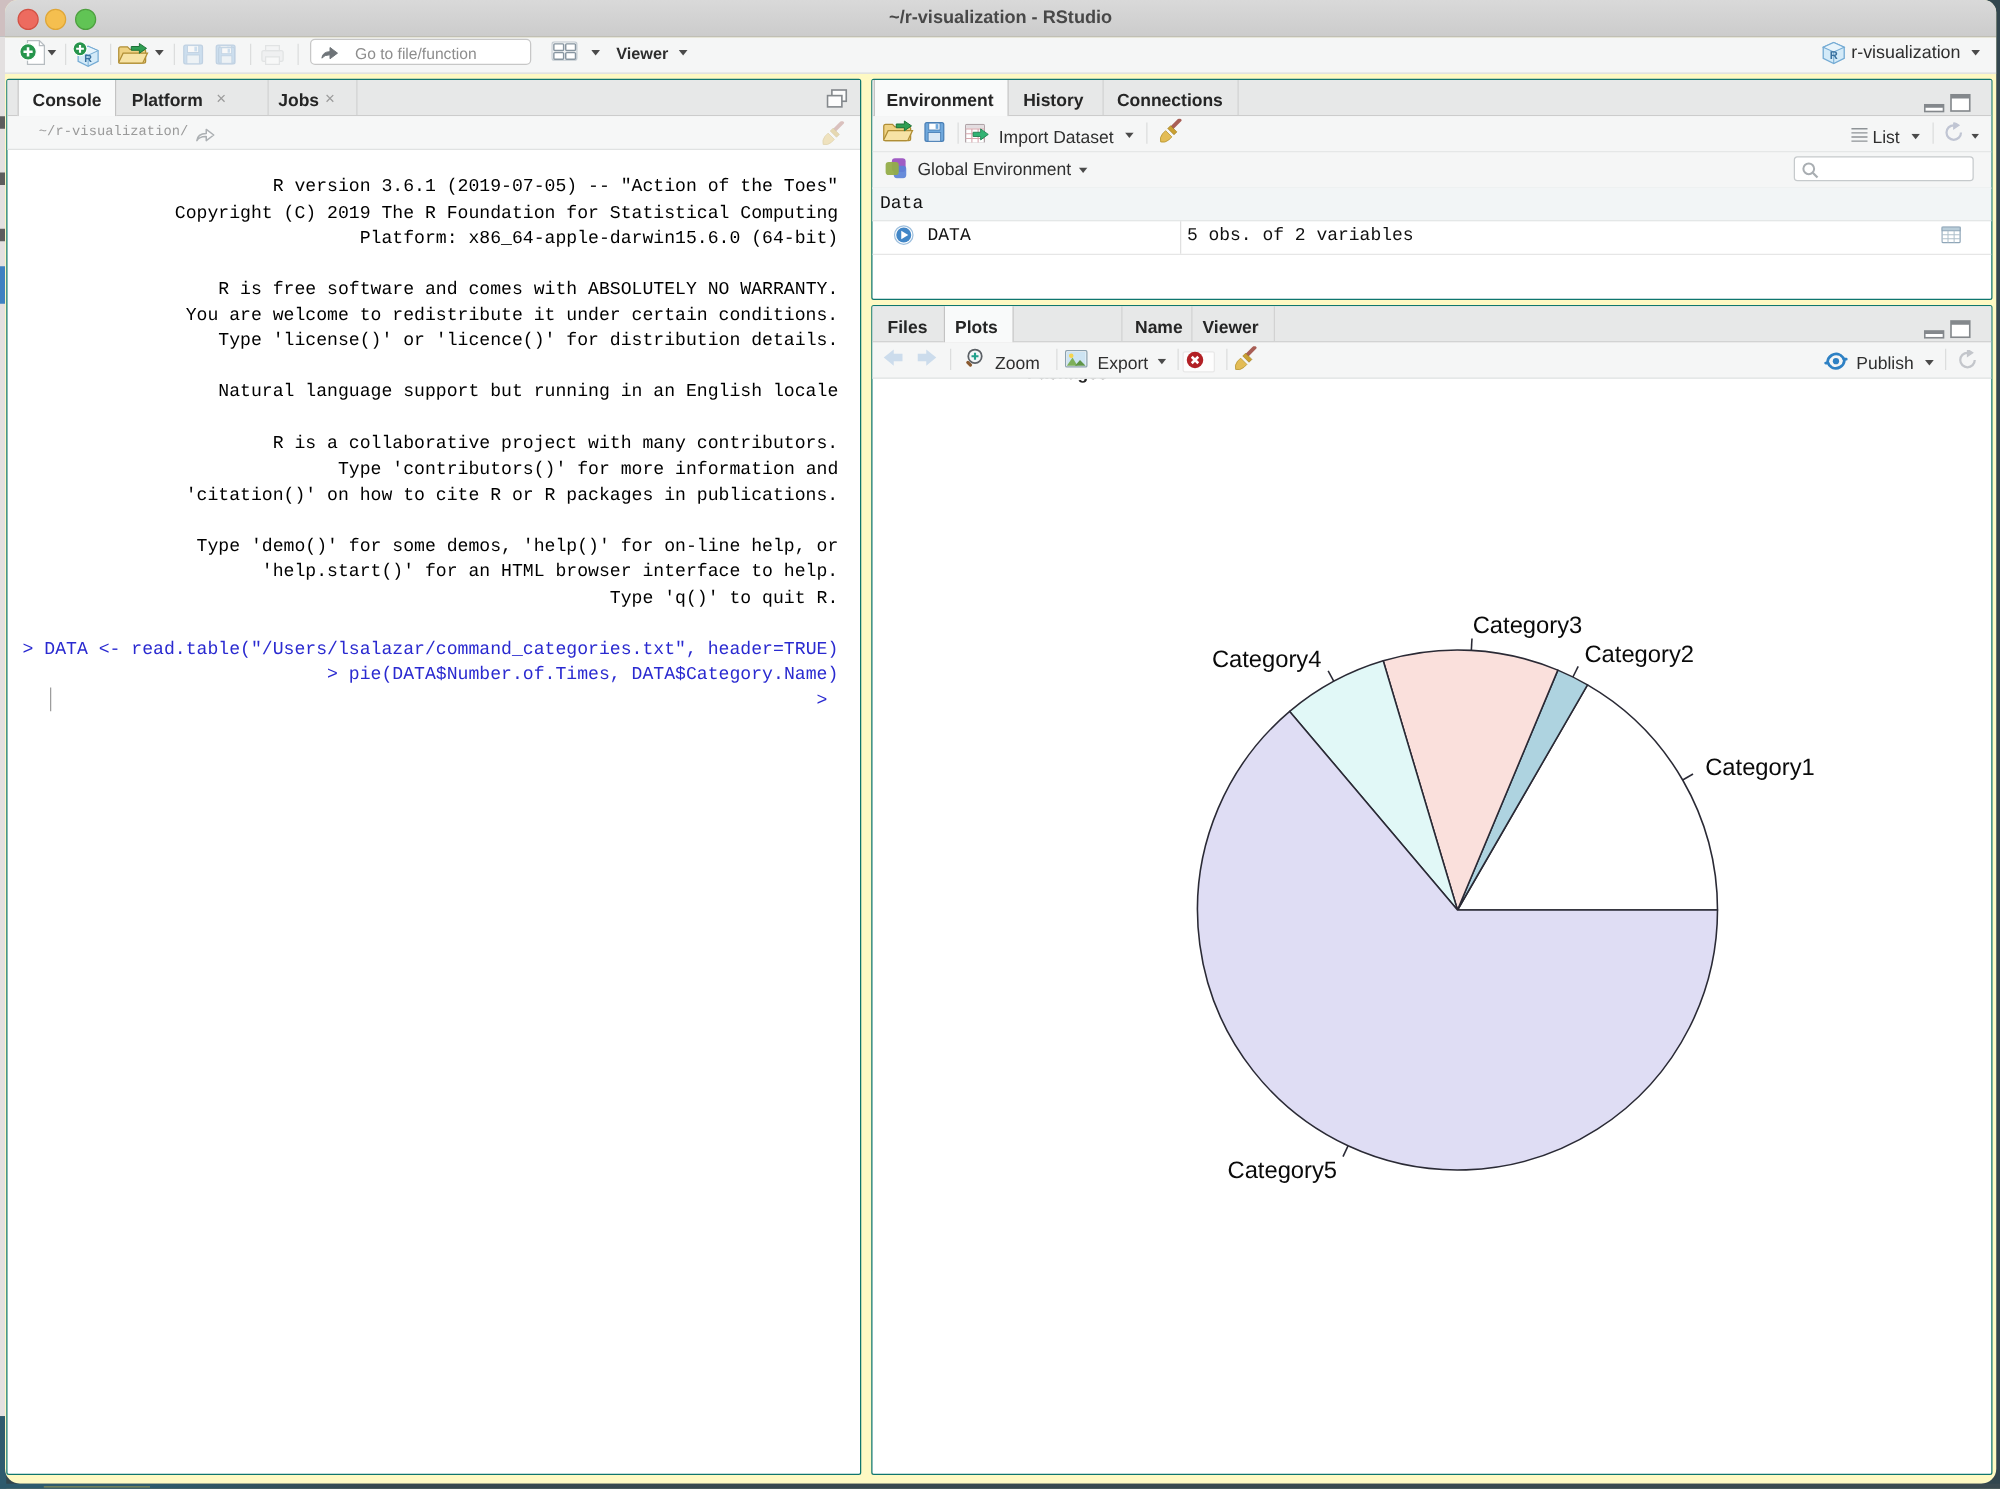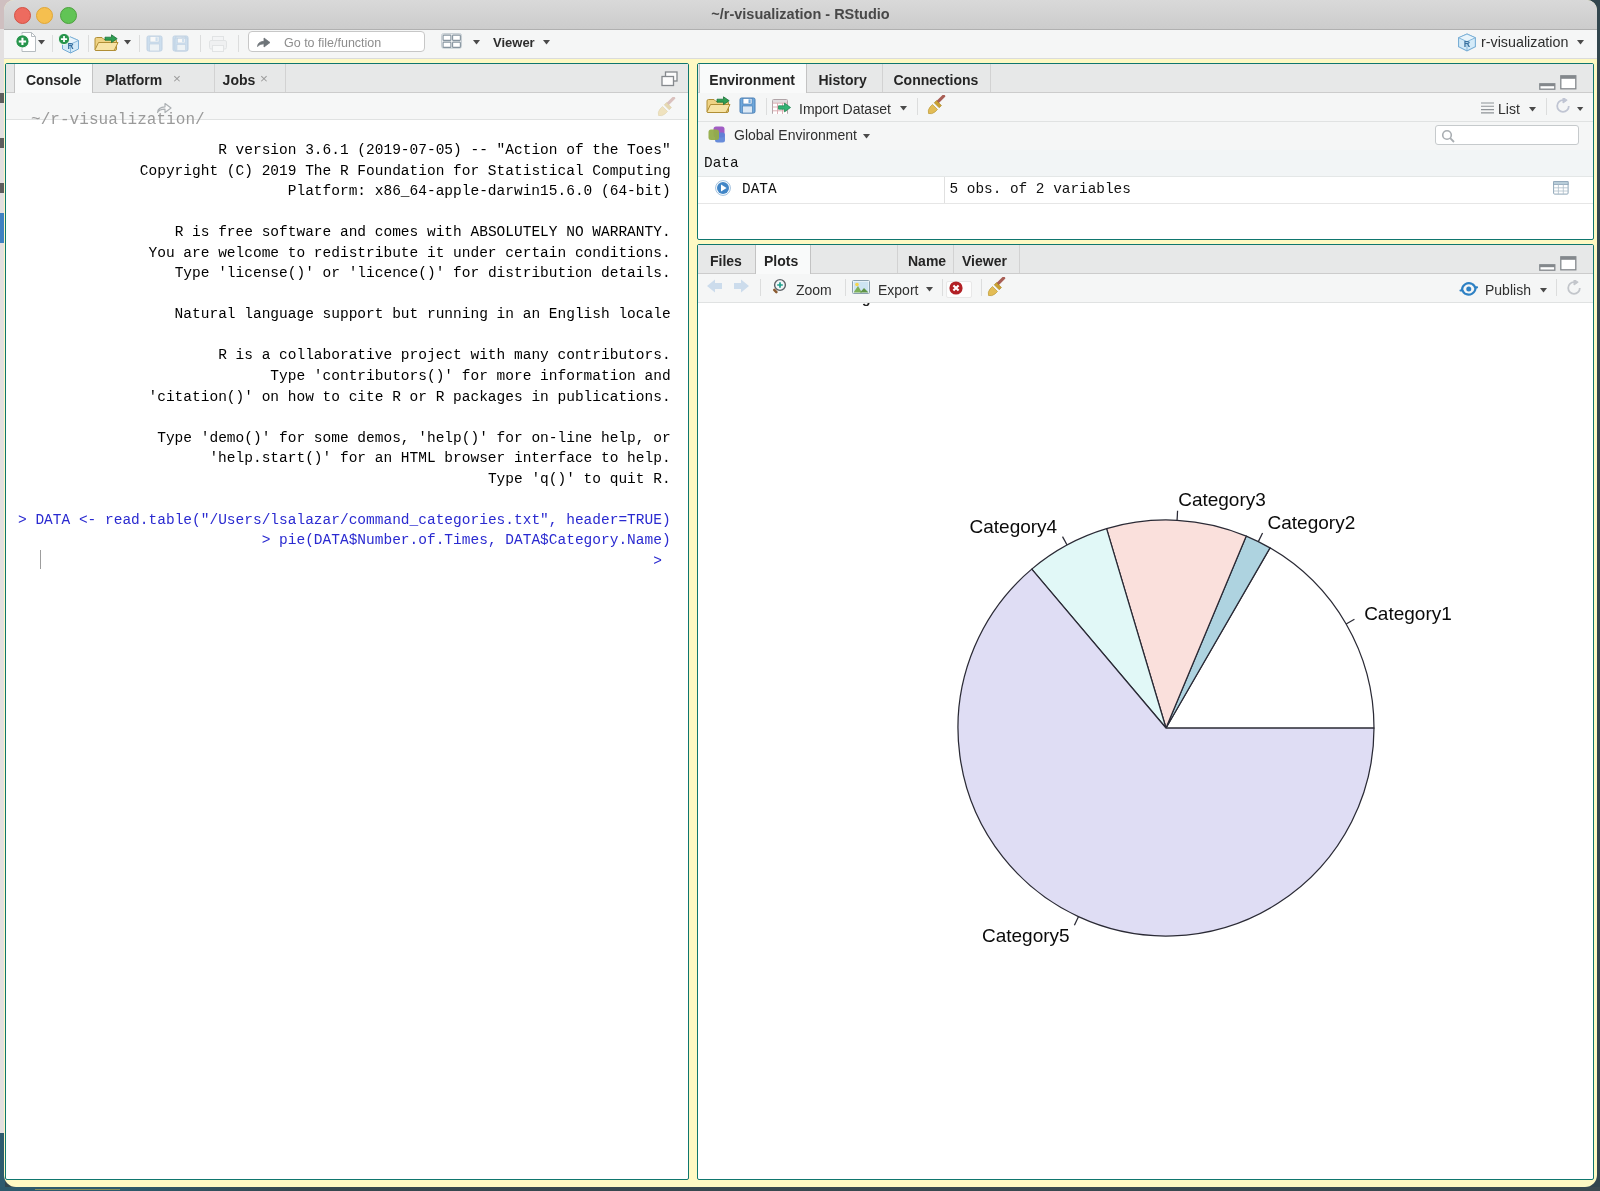--- a/index.html
+++ b/index.html
@@ -231,21 +231,21 @@
     <div class="abs tabbar"></div>
     <div class="activetab" style="left:8.4px;width:78.4px;"></div>
     <div class="tabtxt" style="left:20px;">Console</div>
     <div class="tabtxt" style="left:99.4px;">Platform</div>
       <div class="tabx" style="left:167px;">×</div>
     <div class="tabtxt" style="left:216.6px;">Jobs</div>
       <div class="tabx" style="left:254px;">×</div>
     <div class="tabsep" style="left:208.2px;"></div>
     <div class="tabsep" style="left:278.5px;"></div>
     <div class="ptool" style="top:29px;height:26px;background:#f6f7f7;"></div>
-    <div class="abs" style="left:25px;top:36px;font-family:'Liberation Mono',monospace;font-size:16px;letter-spacing:0.05px;color:#9a9a9a;margin-top:11px;">~/r-visualization/</div>
+    <div class="abs" style="left:25px;top:36px;font-family:'Liberation Mono',monospace;font-size:11px;letter-spacing:0.05px;color:#9a9a9a;">~/r-visualization/</div>
     <svg class="abs" style="left:150px;top:36px;opacity:0.8;" width="17" height="15">
         <use href="#sym-share"></use>
       </svg>
     <svg class="abs" style="left:651px;top:33px;opacity:0.35;" width="20" height="20">
         <use href="#sym-broom"></use>
       </svg>
     <svg class="abs" style="left:655px;top:7px;" width="18" height="16">
         <use href="#sym-panes"></use>
       </svg>
     <pre id="console" class="abs" style="left:12px;top:76px;margin:0;font-family:'Liberation Mono',monospace;font-size:14.5px;line-height:20.55px;color:#000;text-align:right;">R version 3.6.1 (2019-07-05) -- "Action of the Toes"

